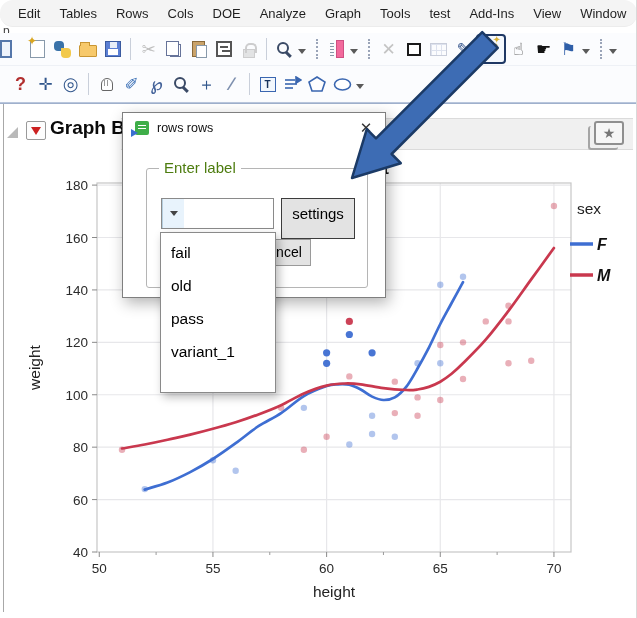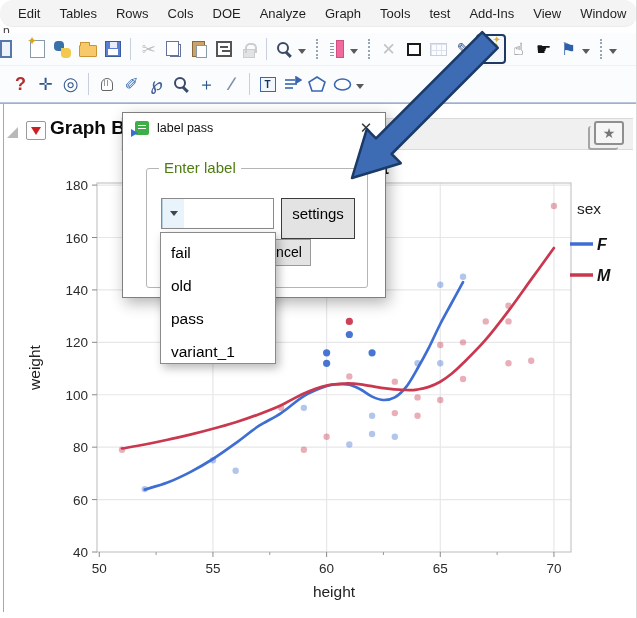--- a/index.html
+++ b/index.html
@@ -122,21 +122,21 @@
   .combo-text { flex:1; font-size:15.5px; color:#000; padding:4px 0 0 5px; }
   .combo-text b { background:#9fccf3; font-weight:normal; padding:1px 2px; }
   .combo-btn { width:22px; border-left:1px solid #b5cede; background:#e8f3fc;
       display:flex; align-items:center; justify-content:center; }
   .combo-btn::after { content:""; width:0; height:0; border-left:4px solid transparent;
       border-right:4px solid transparent; border-top:5px solid #444; }
   .settings-btn { position:absolute; left:158px; top:85px; width:74px; height:41px; background:#e3e3e3;
       border:1px solid #3c3c3c; font-size:15px; color:#000; text-align:center; line-height:29px; }
   .cancel-btn { position:absolute; left:126px; top:126px; width:62px; height:27px; background:#e3e3e3;
       border:1px solid #9a9a9a; font-size:14px; color:#000; text-align:center; line-height:25px; }
-  .combo-list { position:absolute; left:160px; top:232px; width:116px; height:132px; background:#fff;
+  .combo-list { position:absolute; left:160px; top:232px; width:116px; height:161px; background:#fff;
       border:1px solid #8a8a8a; box-shadow:3px 4px 9px rgba(0,0,0,.28); z-index:30; padding-top:3px; }
   .combo-list div { height:33px; line-height:33px; padding-left:10px; font-size:15.5px; color:#000; }
 
   
   #arrow { position:absolute; left:0; top:0; z-index:40; pointer-events:none; }
 </style>
 </head>
 <body>
 
 <div class="screen">
@@ -354,21 +354,21 @@
       <text x="577" y="214" font-size="15.5" fill="#222">sex</text>
       <line x1="570" y1="244" x2="593" y2="244" stroke="#3E6ED2" stroke-width="3.5"></line>
       <text x="597" y="250" font-size="16" font-weight="bold" font-style="italic" fill="#111">F</text>
       <line x1="570" y1="275" x2="593" y2="275" stroke="#C9384E" stroke-width="3.5"></line>
       <text x="597" y="281" font-size="16" font-weight="bold" font-style="italic" fill="#111">M</text>
     </svg>
 
   <div class="dialog">
     <div class="dlg-titlebar">
       <span class="dlg-icon"></span>
-      <span class="dlg-title">label pass</span>
+      <span class="dlg-title">rows rows</span>
       <span class="dlg-close">✕</span>
     </div>
     <div class="groupbox">
       <span class="groupbox-label">Enter label</span>
     </div>
     <div class="cancel-btn">Cancel</div>
     <div class="combo">
       <span class="combo-btn"></span>
     </div>
     <div class="settings-btn">settings</div>

